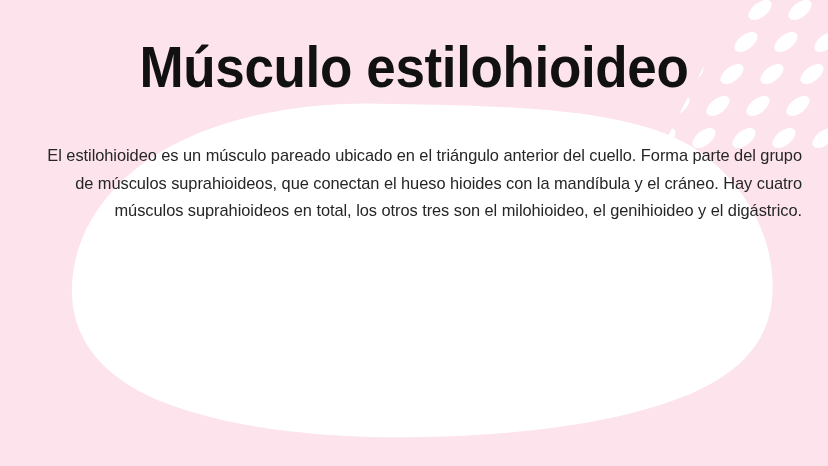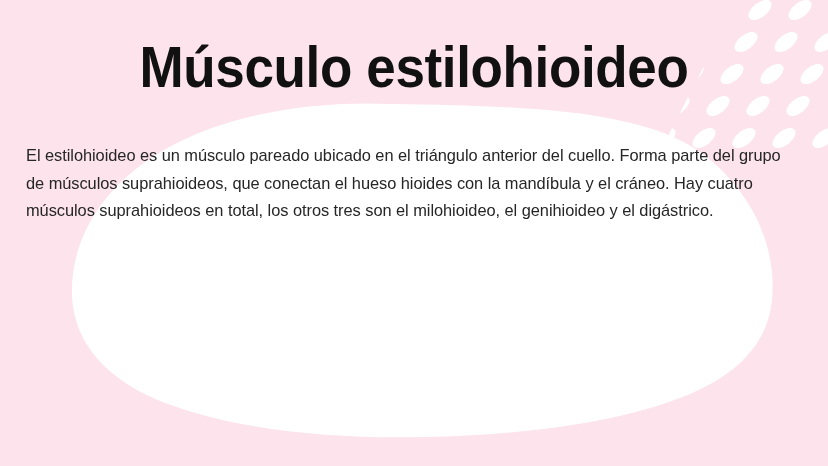--- a/index.html
+++ b/index.html
@@ -72,21 +72,21 @@
 
   .body-block {
     position: absolute;
     left: 26px;
     top: 142px;
     width: 776px;
   }
 
   .para {
     margin: 0;
-    text-align: left;
+    text-align: right;
     color: #262626;
     font-size: 16.4px;
     line-height: 27.5px;
     letter-spacing: -0.05px;
   }
 
   .para + .para {
     margin-top: 27px;
   }
 </style>

